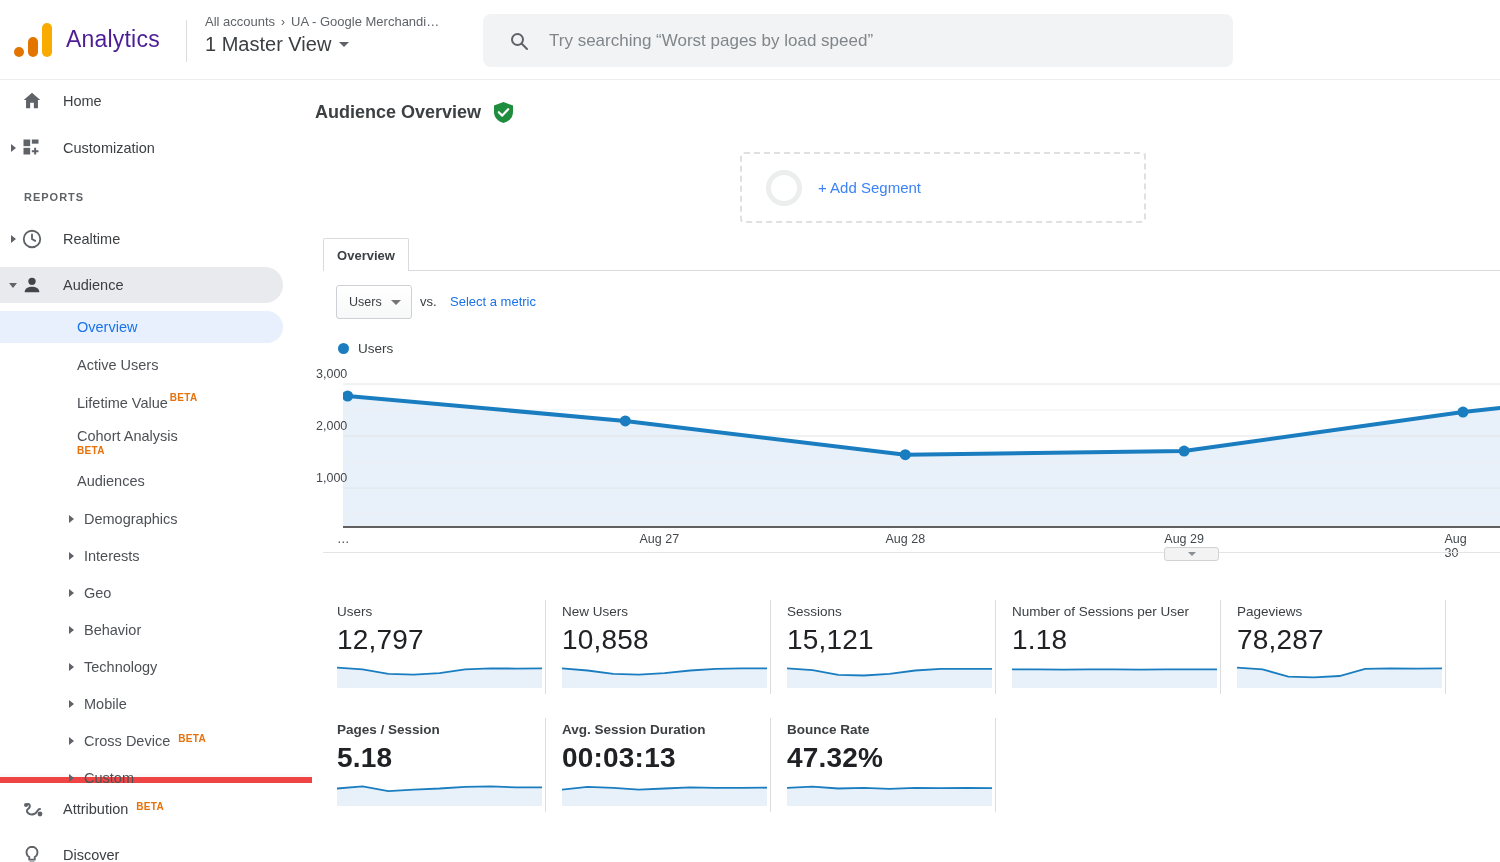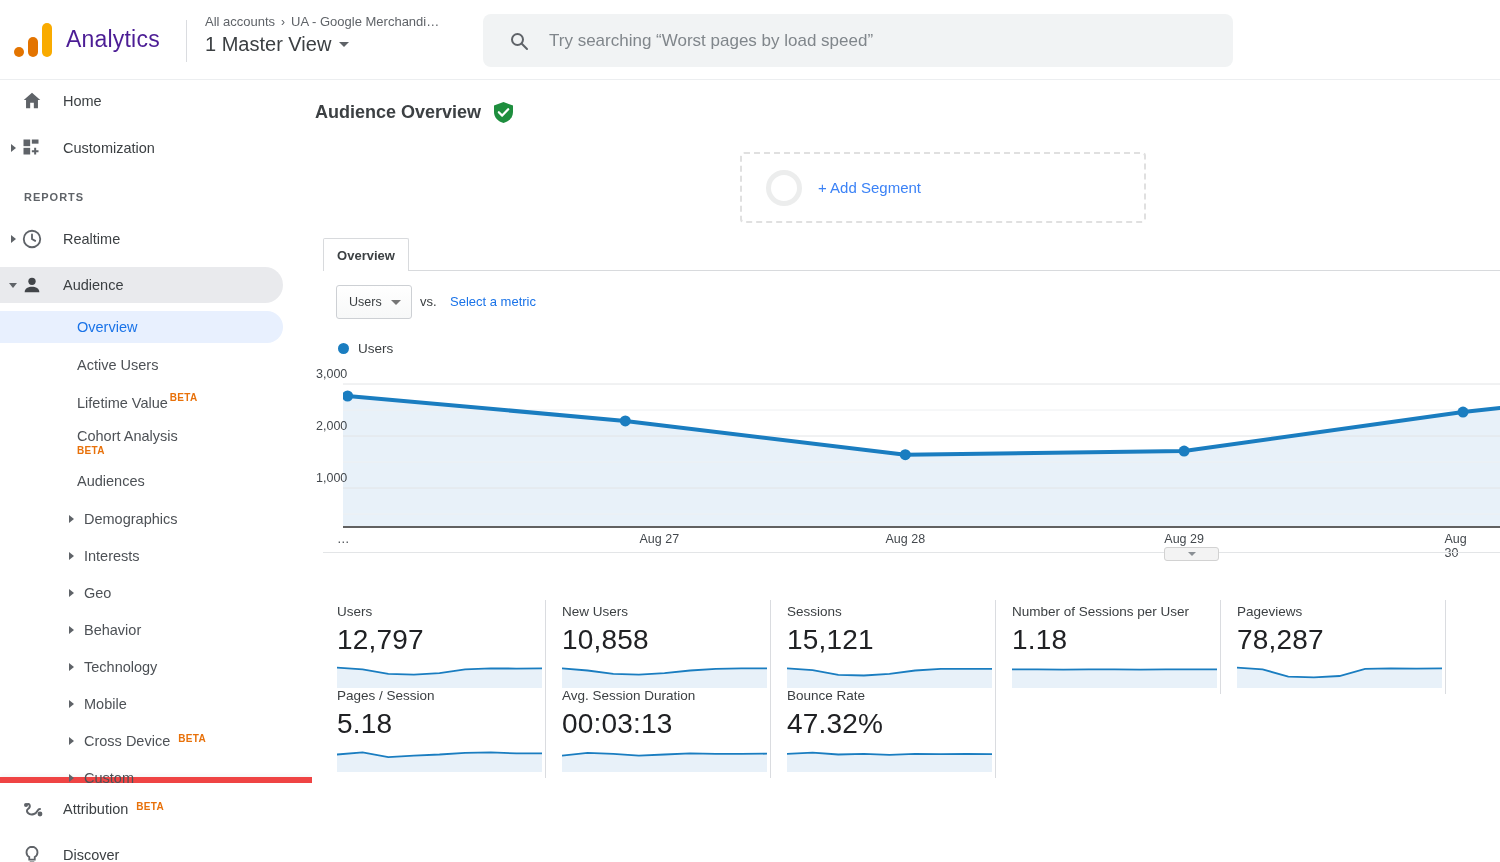--- a/index.html
+++ b/index.html
@@ -74,21 +74,21 @@
   #chart-svg { position:absolute; left:0; top:0; width:100%; height:100%; }
   .ylab { position:absolute; left:4px; font-size:12.5px; color:#43484d; transform:translateY(-100%); padding-bottom:3px; }
   #axis-line { position:absolute; left:31px; top:445.5px; width:1157px; height:2.5px; background:#616161; }
   .xlab { position:absolute; top:452px; font-size:12.5px; color:#43484d; }
   #xlabels-hairline { position:absolute; left:11px; top:472px; width:1177px; height:1px; background:#e3e5e7; }
   #chart-collapse-btn { position:absolute; left:852px; top:467px; width:55px; height:14px; background:#f3f3f3; border:1px solid #d2d2d2; border-radius:3px; display:flex; align-items:center; justify-content:center; cursor:pointer; z-index:3; }
   #chart-collapse-btn .tri { width:0; height:0; border-left:4px solid transparent; border-right:4px solid transparent; border-top:4.5px solid #8a8f94; }
 
   .metric-grid { position:absolute; left:9px; display:flex; }
   #metric-row-1 { top:520px; }
-  #metric-row-2 { top:604px; }
+  #metric-row-2 { top:638px;font-weight:bold; }
   .metric-cell { width:225px; height:94px; border-right:1px solid #dadce0; padding:4px 0 0 16px; }
   .metric-label { font-size:13.5px; color:#3c4043; }
   .metric-value { font-size:28px; color:#202124; margin-top:5px; letter-spacing:0.2px; }
   .metric-spark { margin-top:2px; width:205px; height:30px; }
 </style>
 </head>
 <body>
 <div id="app">
 
   <div id="header">

